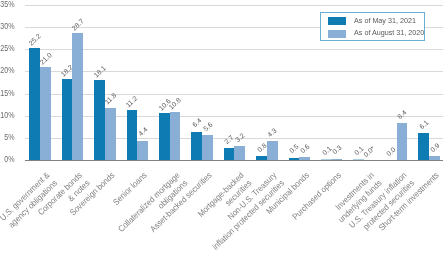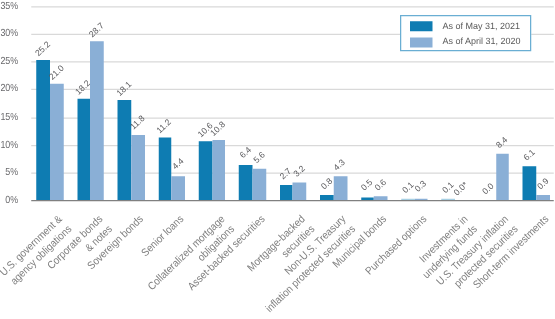--- a/index.html
+++ b/index.html
@@ -183,16 +183,16 @@
     <div class="xlabel" style="left: 433.796px; top: 170.4px;">
       <div>Short-term investments</div>
     </div>
     <div id="legend" style="left: 320px; top: 12px; width: 103px; height: 27px;">
       <div class="lgrow" style="position: absolute; left: 7px; top: 4.2px;">
         <div class="sw" style="background: rgb(14, 124, 178);"></div>
         <div class="lgtext">As of May 31, 2021</div>
       </div>
       <div class="lgrow" style="position: absolute; left: 7px; top: 16.8px;">
         <div class="sw" style="background: rgb(138, 175, 214);"></div>
-        <div class="lgtext">As of April 31, 2020</div>
+        <div class="lgtext">As of August 31, 2020</div>
       </div>
     </div>
   </div>
 
 </body></html>

